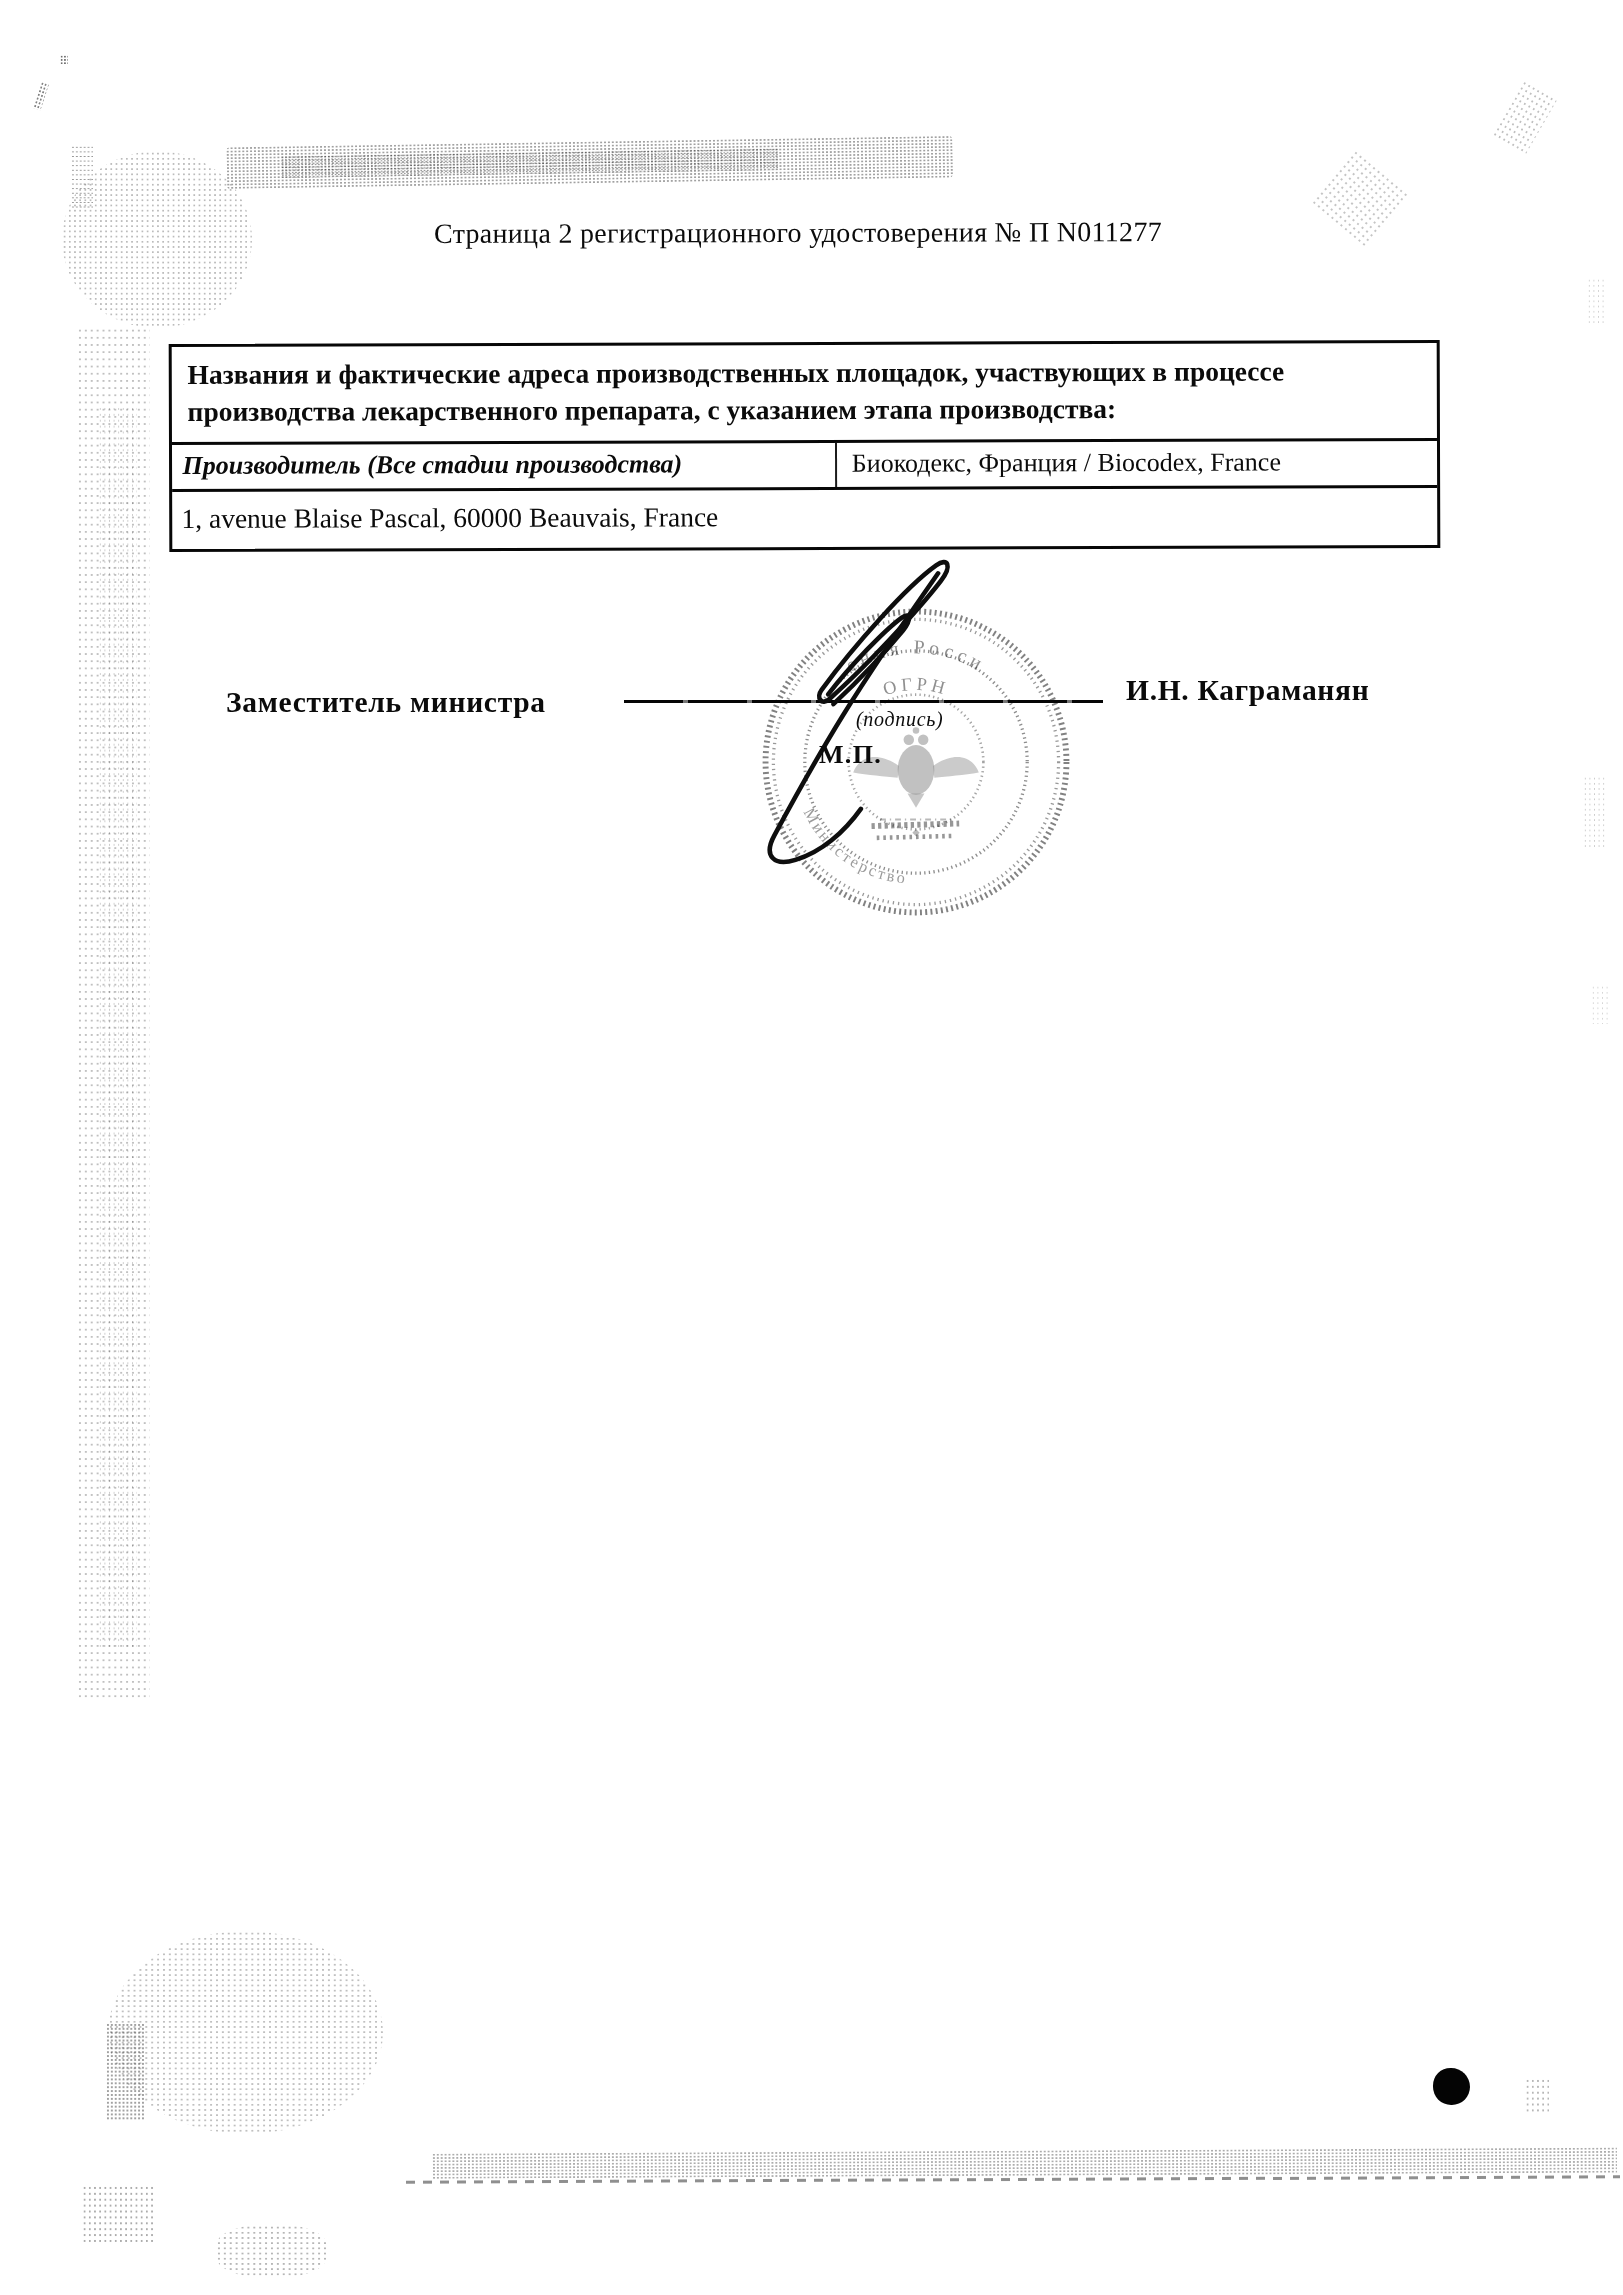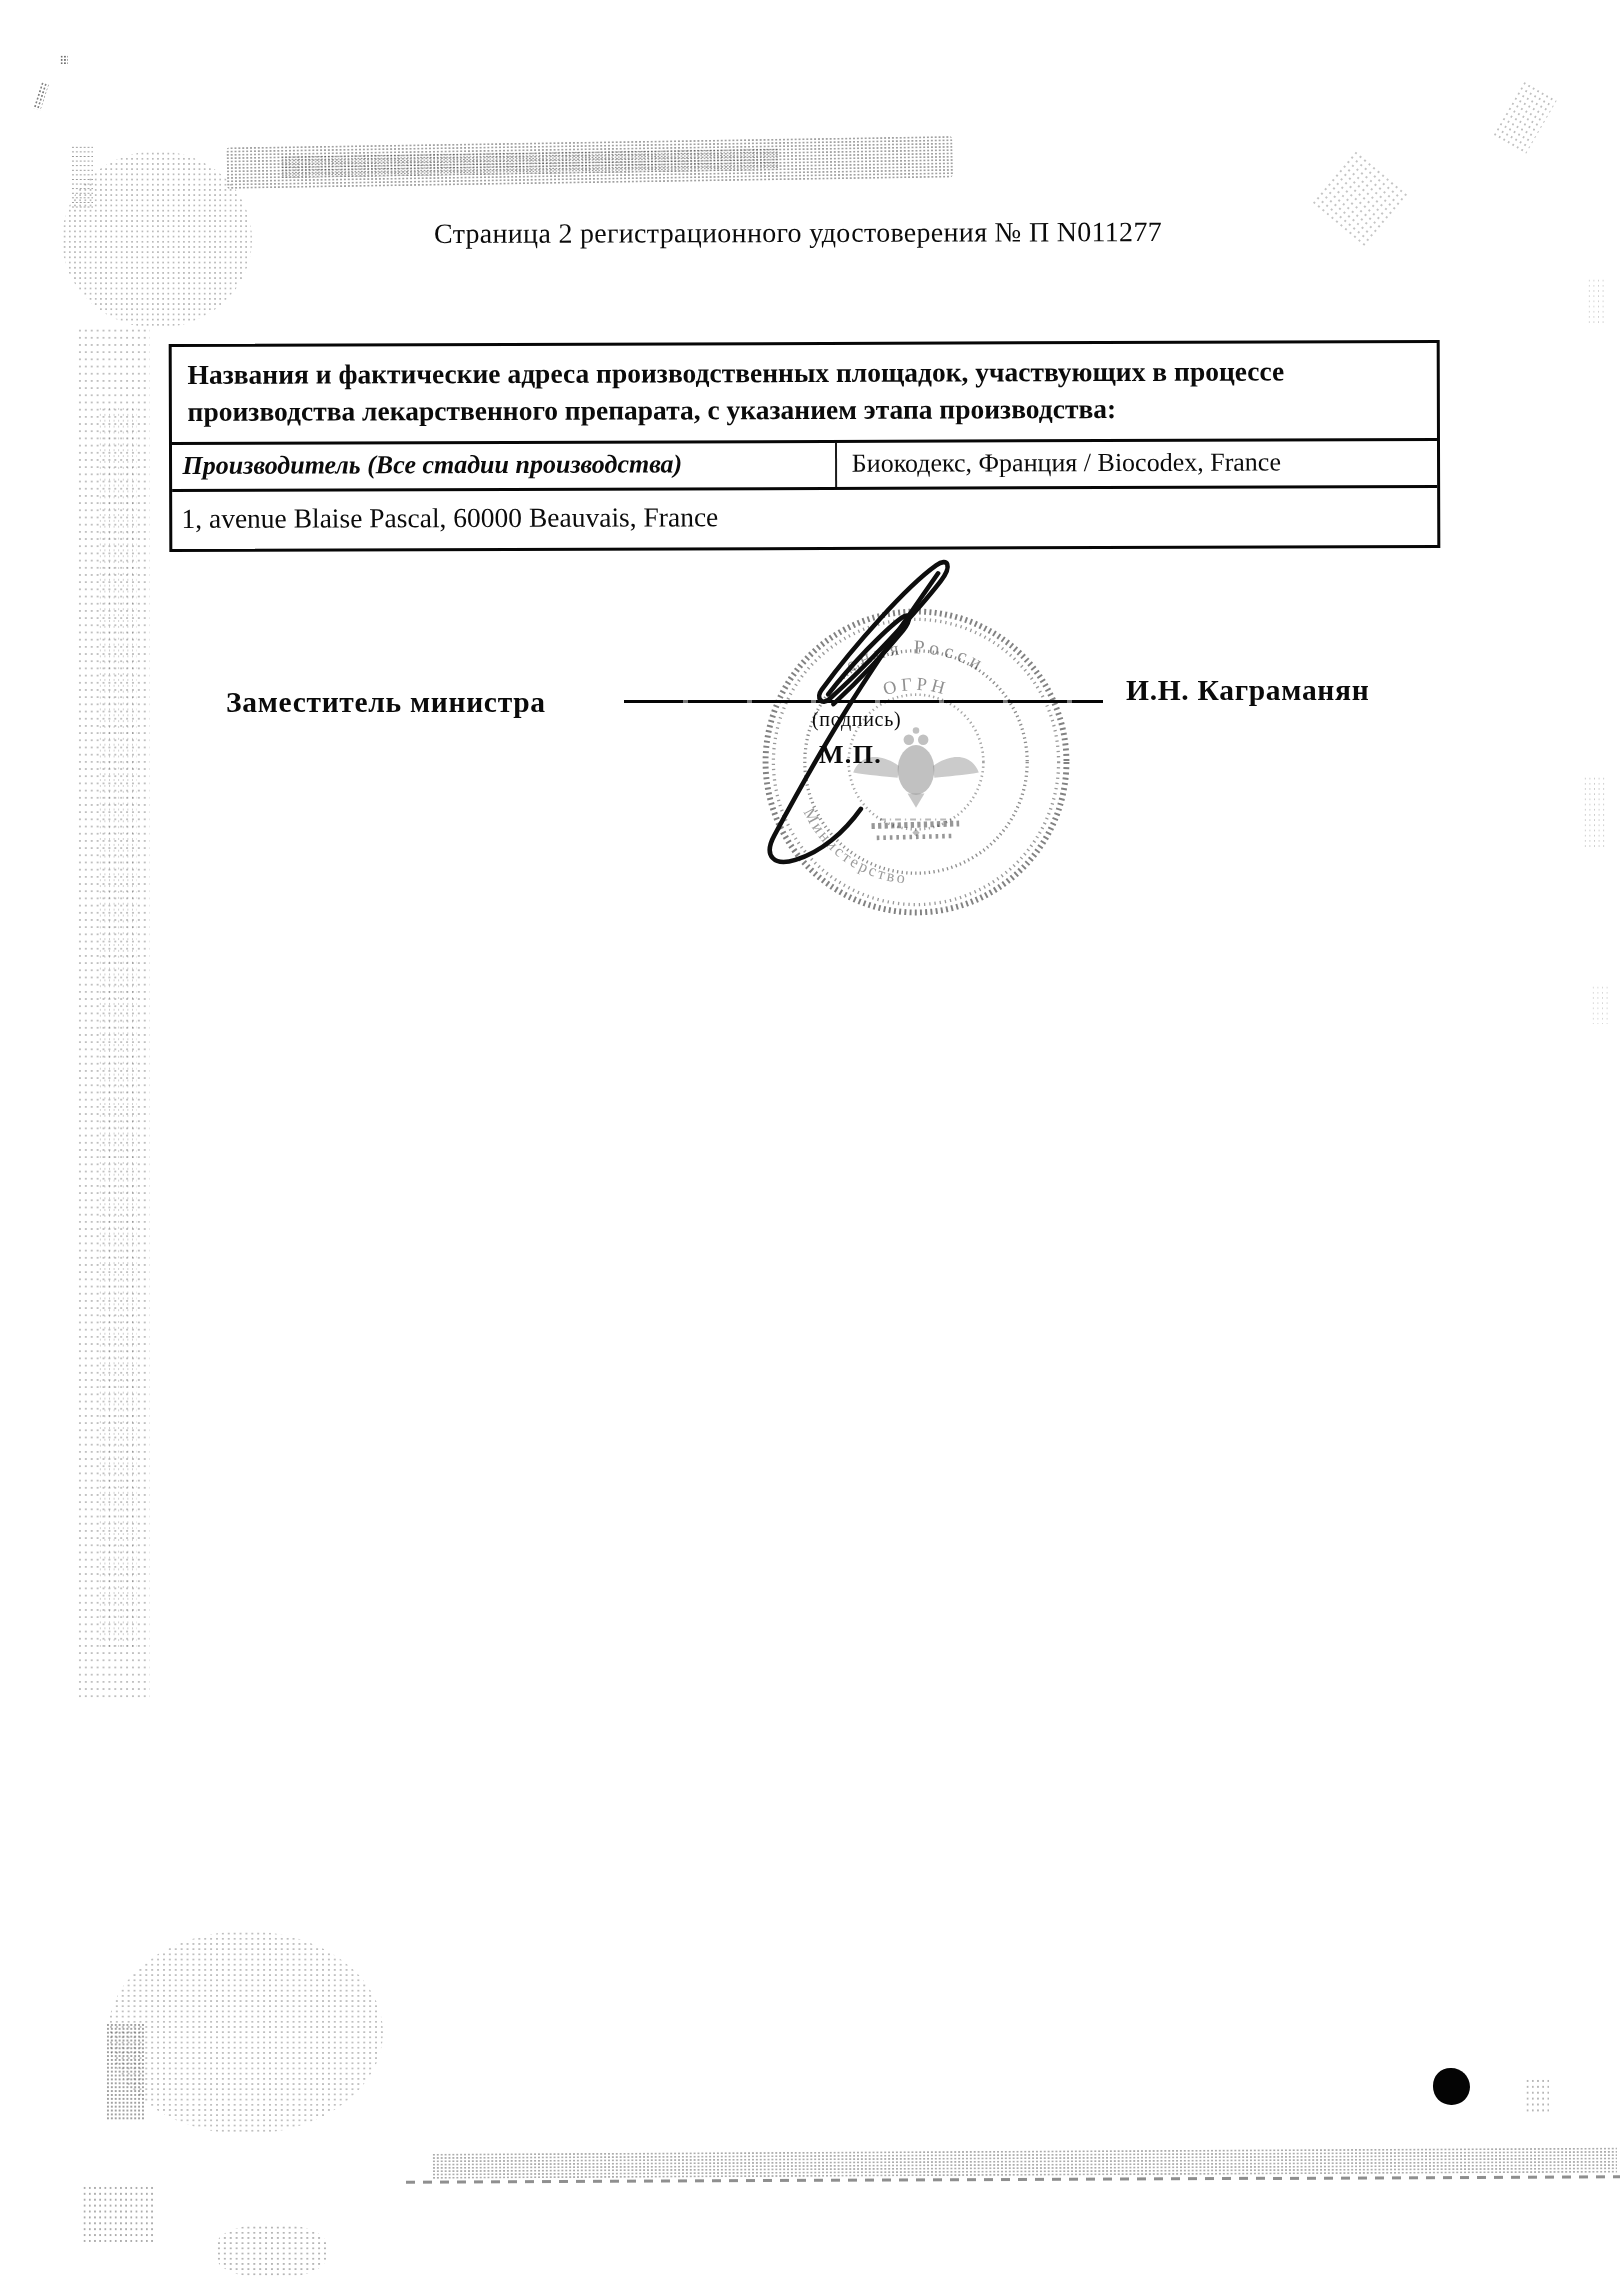--- a/index.html
+++ b/index.html
@@ -149,20 +149,20 @@
       <path d="M 318 40 C 262 120, 205 205, 172 258 C 135 318, 95 390, 68 440 C 50 473, 68 488, 100 478 C 140 466, 175 435, 200 400"></path>
     </g>
   </svg>
 
   <div class="abs sig-title" style="left:226px;top:686px;z-index:3;">Заместитель министра</div>
 
   <div class="abs sig-line"></div>
 
   <div class="abs sig-title" style="left:1126px;top:674px;z-index:3;">И.Н. Каграманян</div>
 
-  <div class="abs sig-caption" style="left:812px;top:708px;">(подпись)</div>
+  <div class="abs sig-caption" style="left:856px;top:708px;font-style:italic;">(подпись)</div>
 
   <div class="abs seal-caption" style="left:819px;top:740px;text-align:center;">М.П.</div>
 
   <div class="abs ink-dot"></div>
 
 </div>
 
 
 </body></html>

